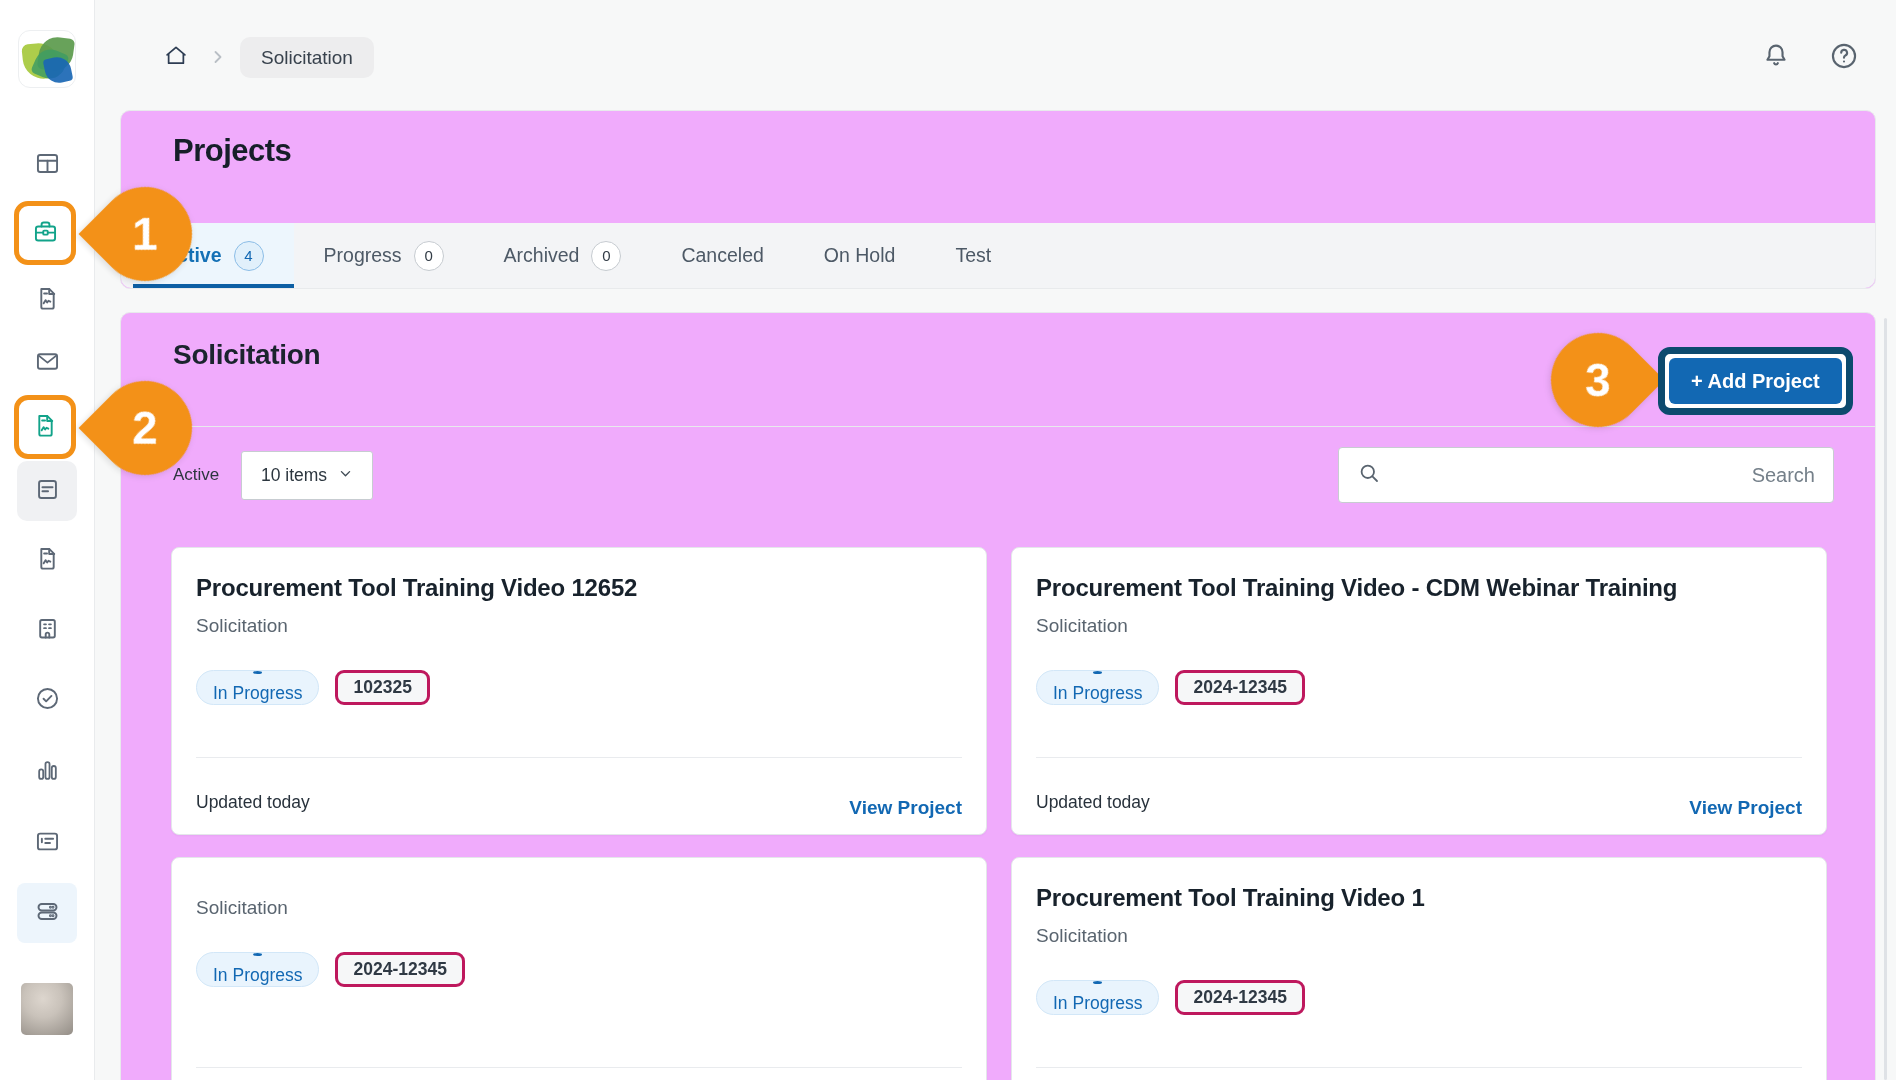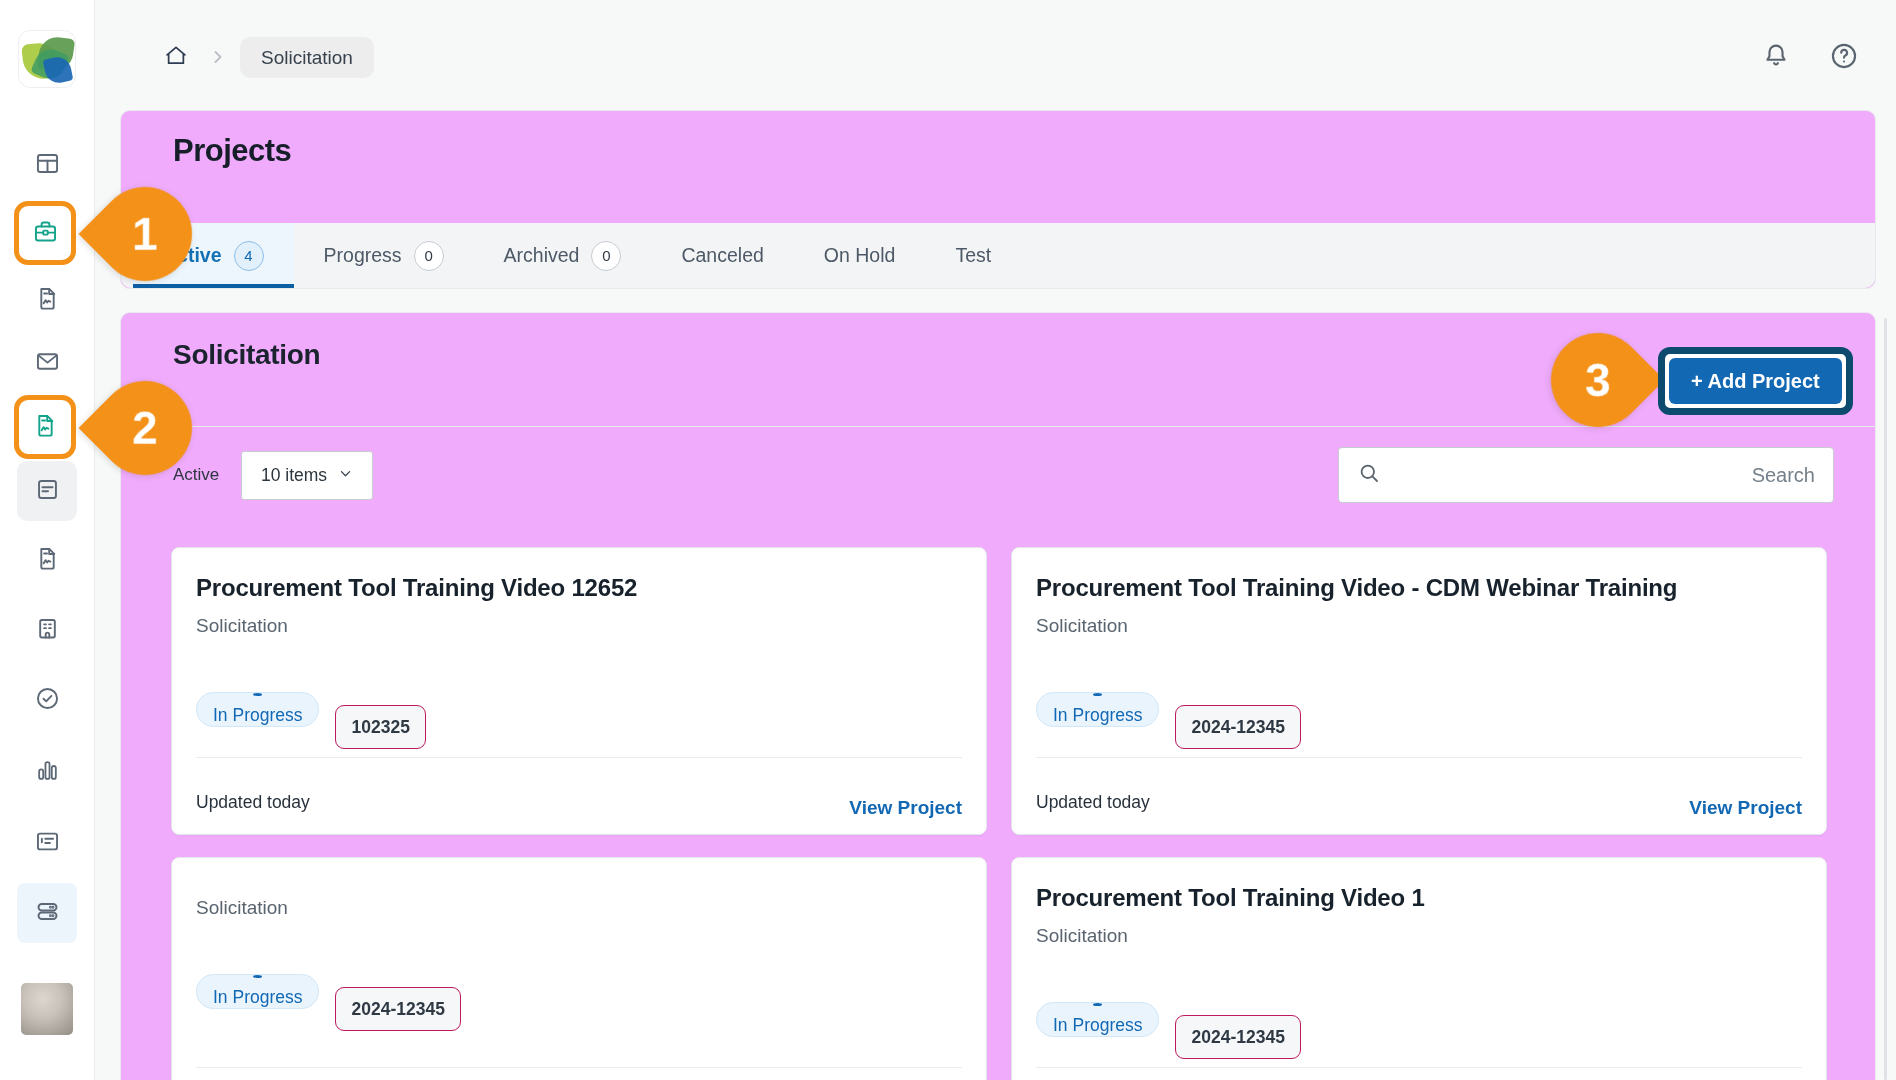--- a/index.html
+++ b/index.html
@@ -54,21 +54,21 @@
   .searchbox svg { width:24px; height:24px; color:#59646f; flex:none; }
   .searchbox input { border:none; outline:none; flex:1; font-size:20px; font-family:inherit; color:#333; background:transparent;text-align:right; }
   .searchbox input::placeholder { color:#75808a; }
   .cards { position:absolute; left:50px; top:234px; width:1656px; display:grid; grid-template-columns:1fr 1fr; gap:22px 24px; }
   .card { position:relative; height:288px; background:#fff; border:1px solid #e4e7ea; border-radius:8px; padding:26px 24px 0; box-shadow:0 1px 2px rgba(16,24,40,.04); }
   .card h3 { font-size:24px; font-weight:700; color:#18222c; letter-spacing:-.2px; }
   .card .sub { margin-top:13px; font-size:19px; color:#59646f; }
   .badges { margin-top:33px; display:flex; align-items:center; gap:16px; }
   .pill-status { height:35px; padding:0 16px; border-radius:18px; background:#e9f4fd; border:1px solid #d2e7f8; color:#1268b3; font-size:17.5px; font-weight:500; display:flex; align-items:center; gap:9px;flex-direction:column; }
   .pill-status .dot { width:9px; height:9px; border-radius:50%; background:#1268b3; }
-  .pill-code { height:44px; padding:0 15px; border-radius:9px; background:#f6f7f8; border:1px solid #be185d; color:#2f3944; font-size:17.5px; font-weight:600; display:flex; align-items:center;margin-top:35px; }
+  .pill-code { height:35px; padding:0 15px; border-radius:9px; background:#f6f7f8; border:3px solid #be185d; color:#2f3944; font-size:17.5px; font-weight:600; display:flex; align-items:center; }
   .card .foot { position:absolute; left:24px; right:24px; top:209px; border-top:1px solid #e9ebee; padding-top:27px; display:flex; justify-content:space-between; align-items:center;gap:39px; }
   .foot .updated { font-size:17.5px; color:#28323c; }
   .foot .view { font-size:19px; font-weight:700; color:#1268b3; text-decoration:none; cursor:pointer;margin-top:12px; }
   
   .callout { position:absolute; width:94px; height:94px; background:#f39118; display:flex; align-items:center; justify-content:center; z-index:40; filter:drop-shadow(0 2px 3px rgba(0,0,0,.12)); }
   .callout.tip-left  { border-radius:50% 50% 50% 0; transform:rotate(45deg); }
   .callout.tip-right { border-radius:50% 0 50% 50%; transform:rotate(45deg); }
   .callout .num { transform:rotate(-45deg); color:#fff; font-size:46px; font-weight:600; }
   .scrolltrack { position:absolute; left:1884px; top:318px; width:3px; height:762px; background:#dfe2e6; border-radius:2px; z-index:20; }
 </style>

